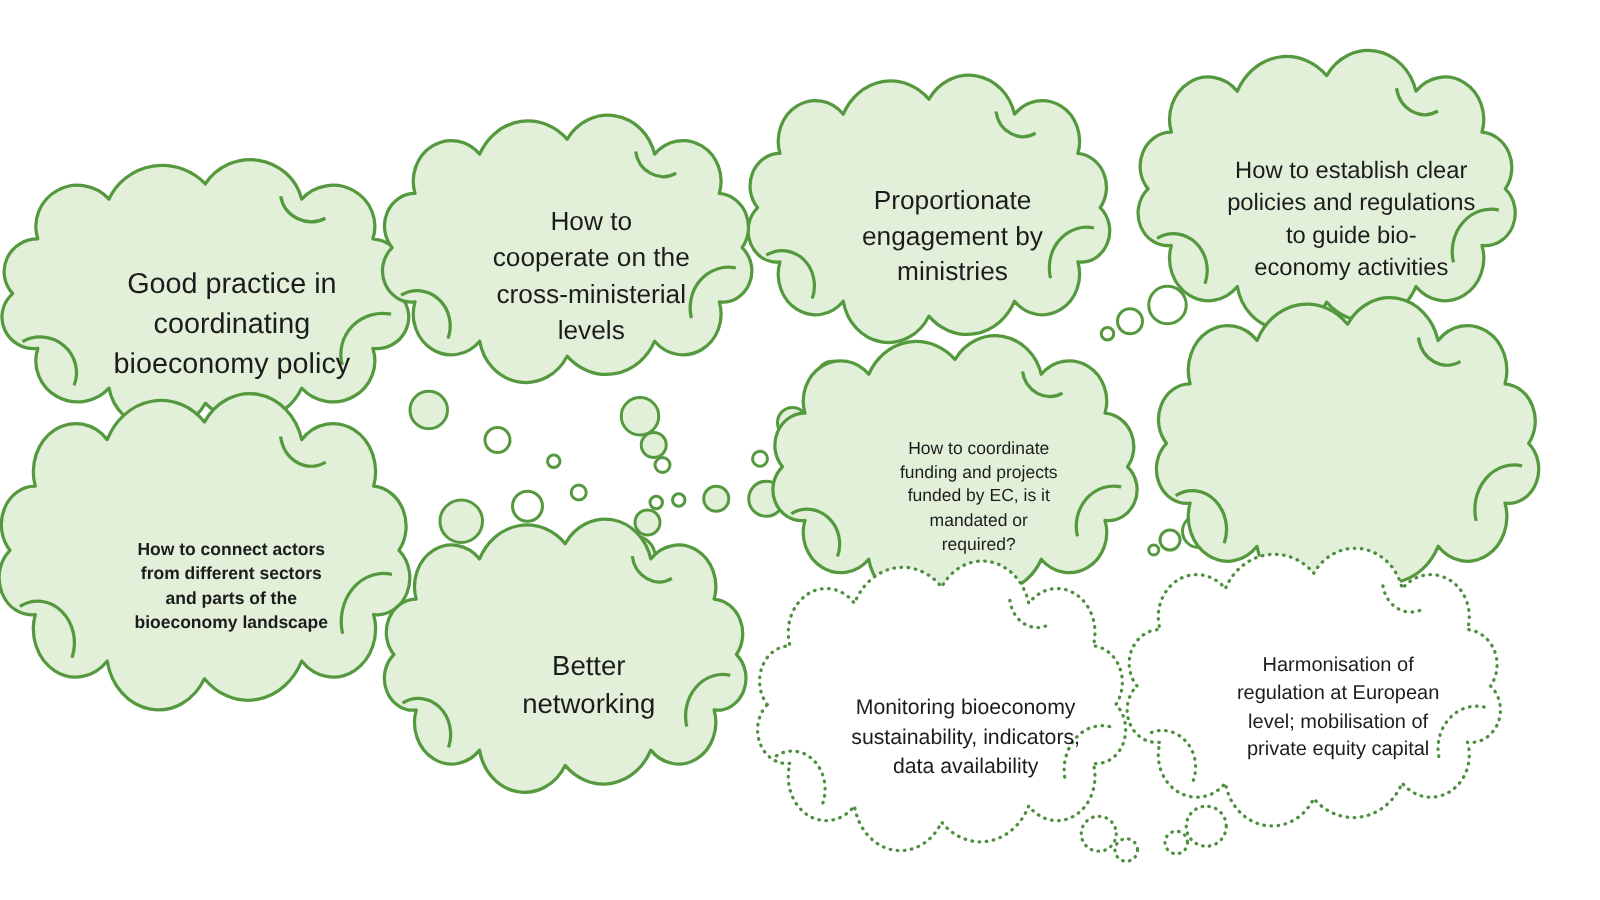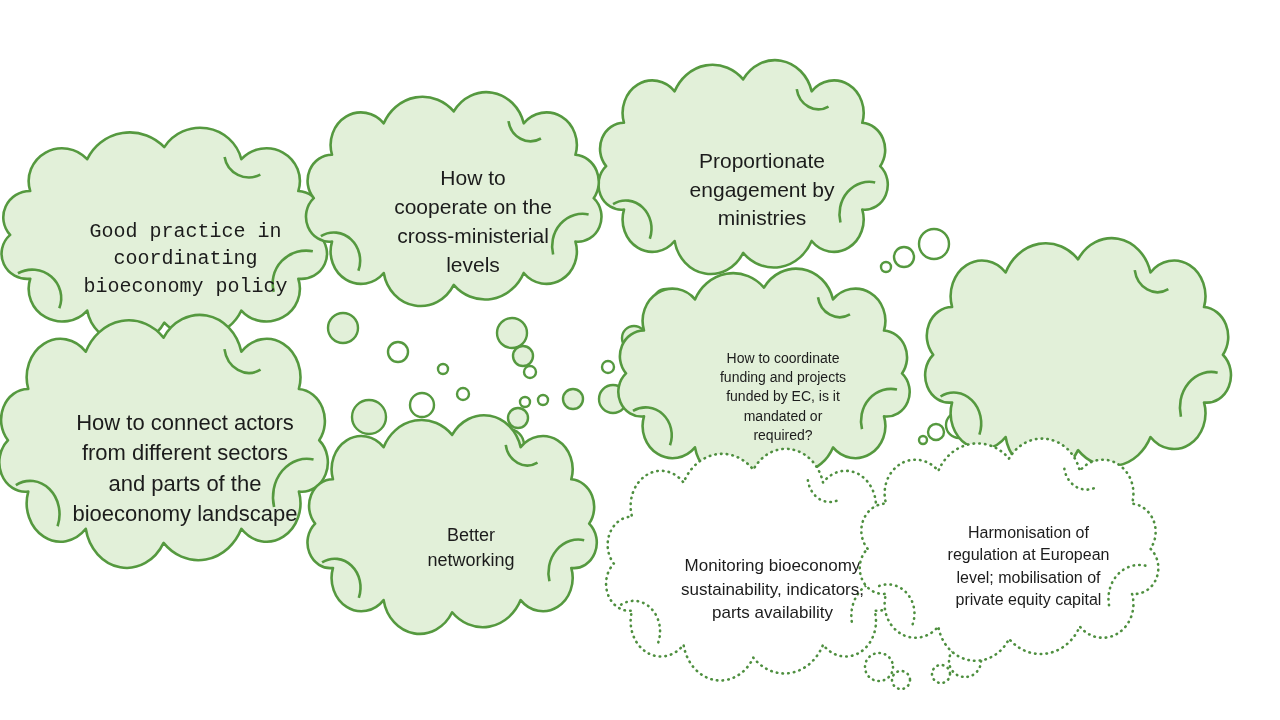--- a/index.html
+++ b/index.html
@@ -91,21 +91,21 @@
     <circle class="b bw" cx="934" cy="244" r="15"></circle>
     <circle class="b bw" cx="923" cy="440" r="4"></circle>
     <circle class="b bw" cx="936" cy="432" r="8"></circle>
     <circle class="b bw" cx="959" cy="425" r="13"></circle>
     <circle class="bd" cx="879" cy="667" r="14"></circle>
     <circle class="bd" cx="901" cy="680" r="9"></circle>
     <circle class="bd" cx="941" cy="674" r="9"></circle>
     <circle class="bd" cx="965" cy="661" r="16"></circle>
   </svg>
 
-  <div class="cloud solid" style="left:28px;top:168px;width:315px;height:182px;font-size:20px;font-family:Liberation Mono, monospace;">
+  <div class="cloud solid" style="left:28px;top:168px;width:315px;height:182px;font-size:23px;">
     <svg class="shape" viewBox="19 22 282 166" preserveAspectRatio="none">
         <use href="#cloudShape"></use>
       </svg>
     <div class="label">Good practice in
 coordinating
 bioeconomy policy</div>
   </div>
 
   <div class="cloud solid" style="left:622px;top:100px;width:280px;height:180px;font-size:21px;">
     <svg class="shape" viewBox="19 22 282 166" preserveAspectRatio="none">
@@ -119,32 +119,41 @@
   <div class="cloud solid" style="left:330px;top:132px;width:286px;height:180px;font-size:21px;">
     <svg class="shape" viewBox="19 22 282 166" preserveAspectRatio="none">
         <use href="#cloudShape"></use>
       </svg>
     <div class="label">How to
 cooperate on the
 cross-ministerial
 levels</div>
   </div>
 
+  <div class="cloud solid" style="left:935px;top:82px;width:292px;height:188px;font-size:19px;">
+    <svg class="shape" viewBox="19 22 282 166" preserveAspectRatio="none">
+        <use href="#cloudShape"></use>
+      </svg>
+    <div class="label">How to establish clear
+policies and regulations
+to guide bio-
+economy activities</div>
+  </div>
 
-  <div class="cloud solid" style="left:26px;top:362px;width:318px;height:213px;font-size:22px;">
+  <div class="cloud solid" style="left:26px;top:362px;width:318px;height:213px;font-size:14px;font-weight:bold;">
     <svg class="shape" viewBox="19 22 282 166" preserveAspectRatio="none">
         <use href="#cloudShape"></use>
       </svg>
     <div class="label">How to connect actors
 from different sectors
 and parts of the
 bioeconomy landscape</div>
   </div>
 
-  <div class="cloud solid" style="left:331px;top:456px;width:280px;height:184px;font-size:18px;">
+  <div class="cloud solid" style="left:331px;top:456px;width:280px;height:184px;font-size:22px;">
     <svg class="shape" viewBox="19 22 282 166" preserveAspectRatio="none">
         <use href="#cloudShape"></use>
       </svg>
     <div class="label">Better
 networking</div>
   </div>
 
   <div class="cloud solid" style="left:642px;top:308px;width:282px;height:178px;font-size:14px;">
     <svg class="shape" viewBox="19 22 282 166" preserveAspectRatio="none">
         <use href="#cloudShape"></use>
@@ -161,24 +170,24 @@
         <use href="#cloudShape"></use>
       </svg>
   </div>
 
   <div class="cloud dotted" style="left:630px;top:492px;width:285px;height:195px;font-size:17px;">
     <svg class="shape" viewBox="19 22 282 166" preserveAspectRatio="none">
         <use href="#cloudShape"></use>
       </svg>
     <div class="label">Monitoring bioeconomy
 sustainability, indicators,
-parts availability</div>
+data availability</div>
   </div>
 
-  <div class="cloud dotted" style="left:884px;top:480px;width:289px;height:187px;font-size:16px;padding-bottom:14px;">
+  <div class="cloud dotted" style="left:926px;top:480px;width:289px;height:187px;font-size:16px;padding-bottom:14px;">
     <svg class="shape" viewBox="19 22 282 166" preserveAspectRatio="none">
         <use href="#cloudShape"></use>
       </svg>
     <div class="label">Harmonisation of
 regulation at European
 level; mobilisation of
 private equity capital</div>
   </div>
 
 </div>

